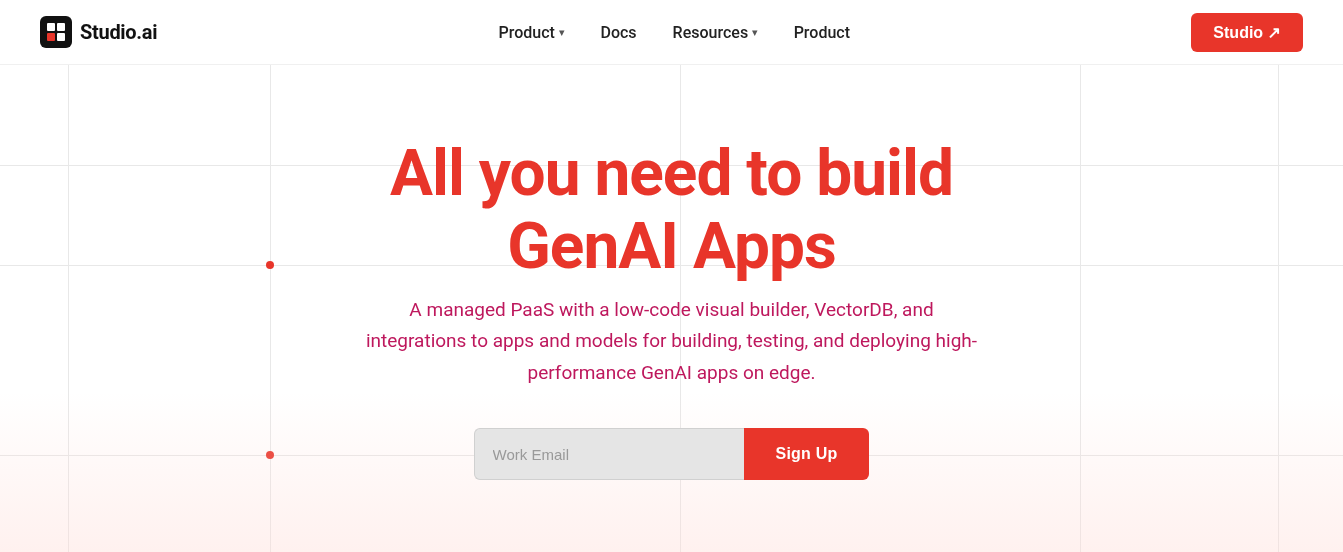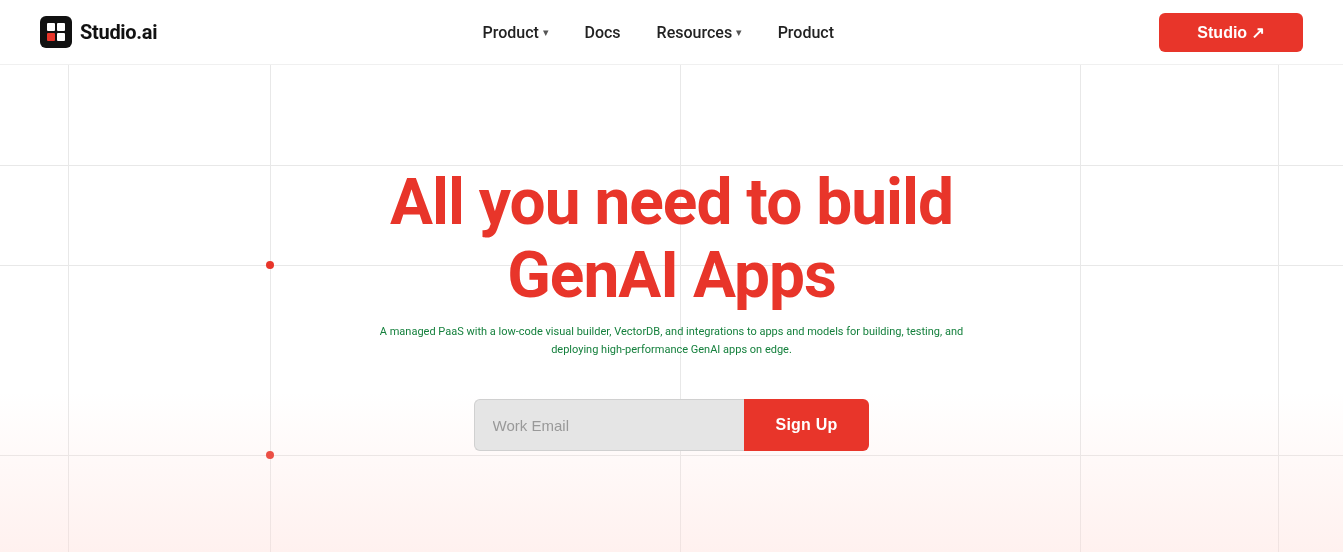--- a/index.html
+++ b/index.html
@@ -73,21 +73,21 @@
       display: flex;
       align-items: center;
       gap: 24px;
     }
 
     .studio-btn {
       background: #e8352a;
       color: #ffffff;
       border: none;
       border-radius: 6px;
-      padding: 10px 38px;
+      padding: 10px 22px;
       font-size: 16px;
       font-weight: 600;
       cursor: pointer;
       display: flex;
       align-items: center;
       gap: 6px;
     }
 
     
     .hero {
@@ -159,22 +159,22 @@
     .hero-title {
       font-size: 64px;
       font-weight: 700;
       color: #e8352a;
       line-height: 1.15;
       margin-bottom: 10px;
       letter-spacing: -1px;
     }
 
     .hero-subtitle {
-      font-size: 11px;
-      color: #15803d;
+      font-size: 19px;
+      color: #be185d;
       line-height: 1.65;
       margin-bottom: 40px;
       max-width: 620px;
       margin-left: auto;
       margin-right: auto;
     }
 
     
     .signup-row {
       display: flex;

